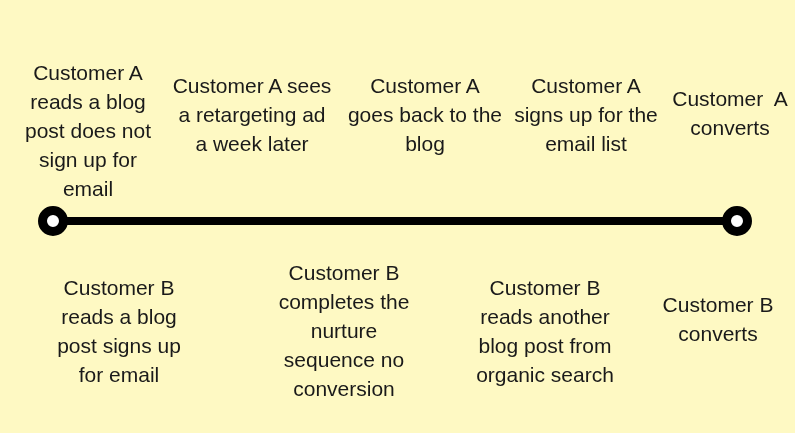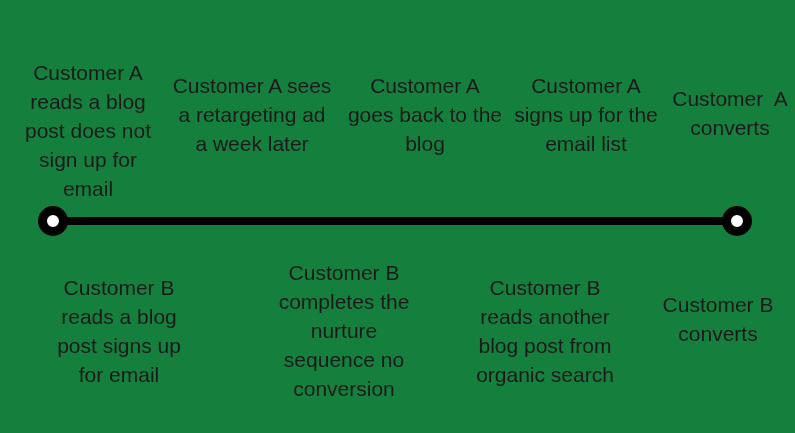--- a/index.html
+++ b/index.html
@@ -5,21 +5,21 @@
   html, body {
     margin: 0;
     padding: 0;
     background: #ffffff;
     font-family: "Liberation Sans", "DejaVu Sans", sans-serif;
   }
   .canvas {
     position: relative;
     width: 795px;
     height: 433px;
-    background: #15803d;
+    background: #fef9c3;
     overflow: hidden;
   }
   .event-label {
     position: absolute;
     width: 220px;
     text-align: center;
     white-space: pre;
     font-size: 21px;
     line-height: 29px;
     font-weight: 400;

